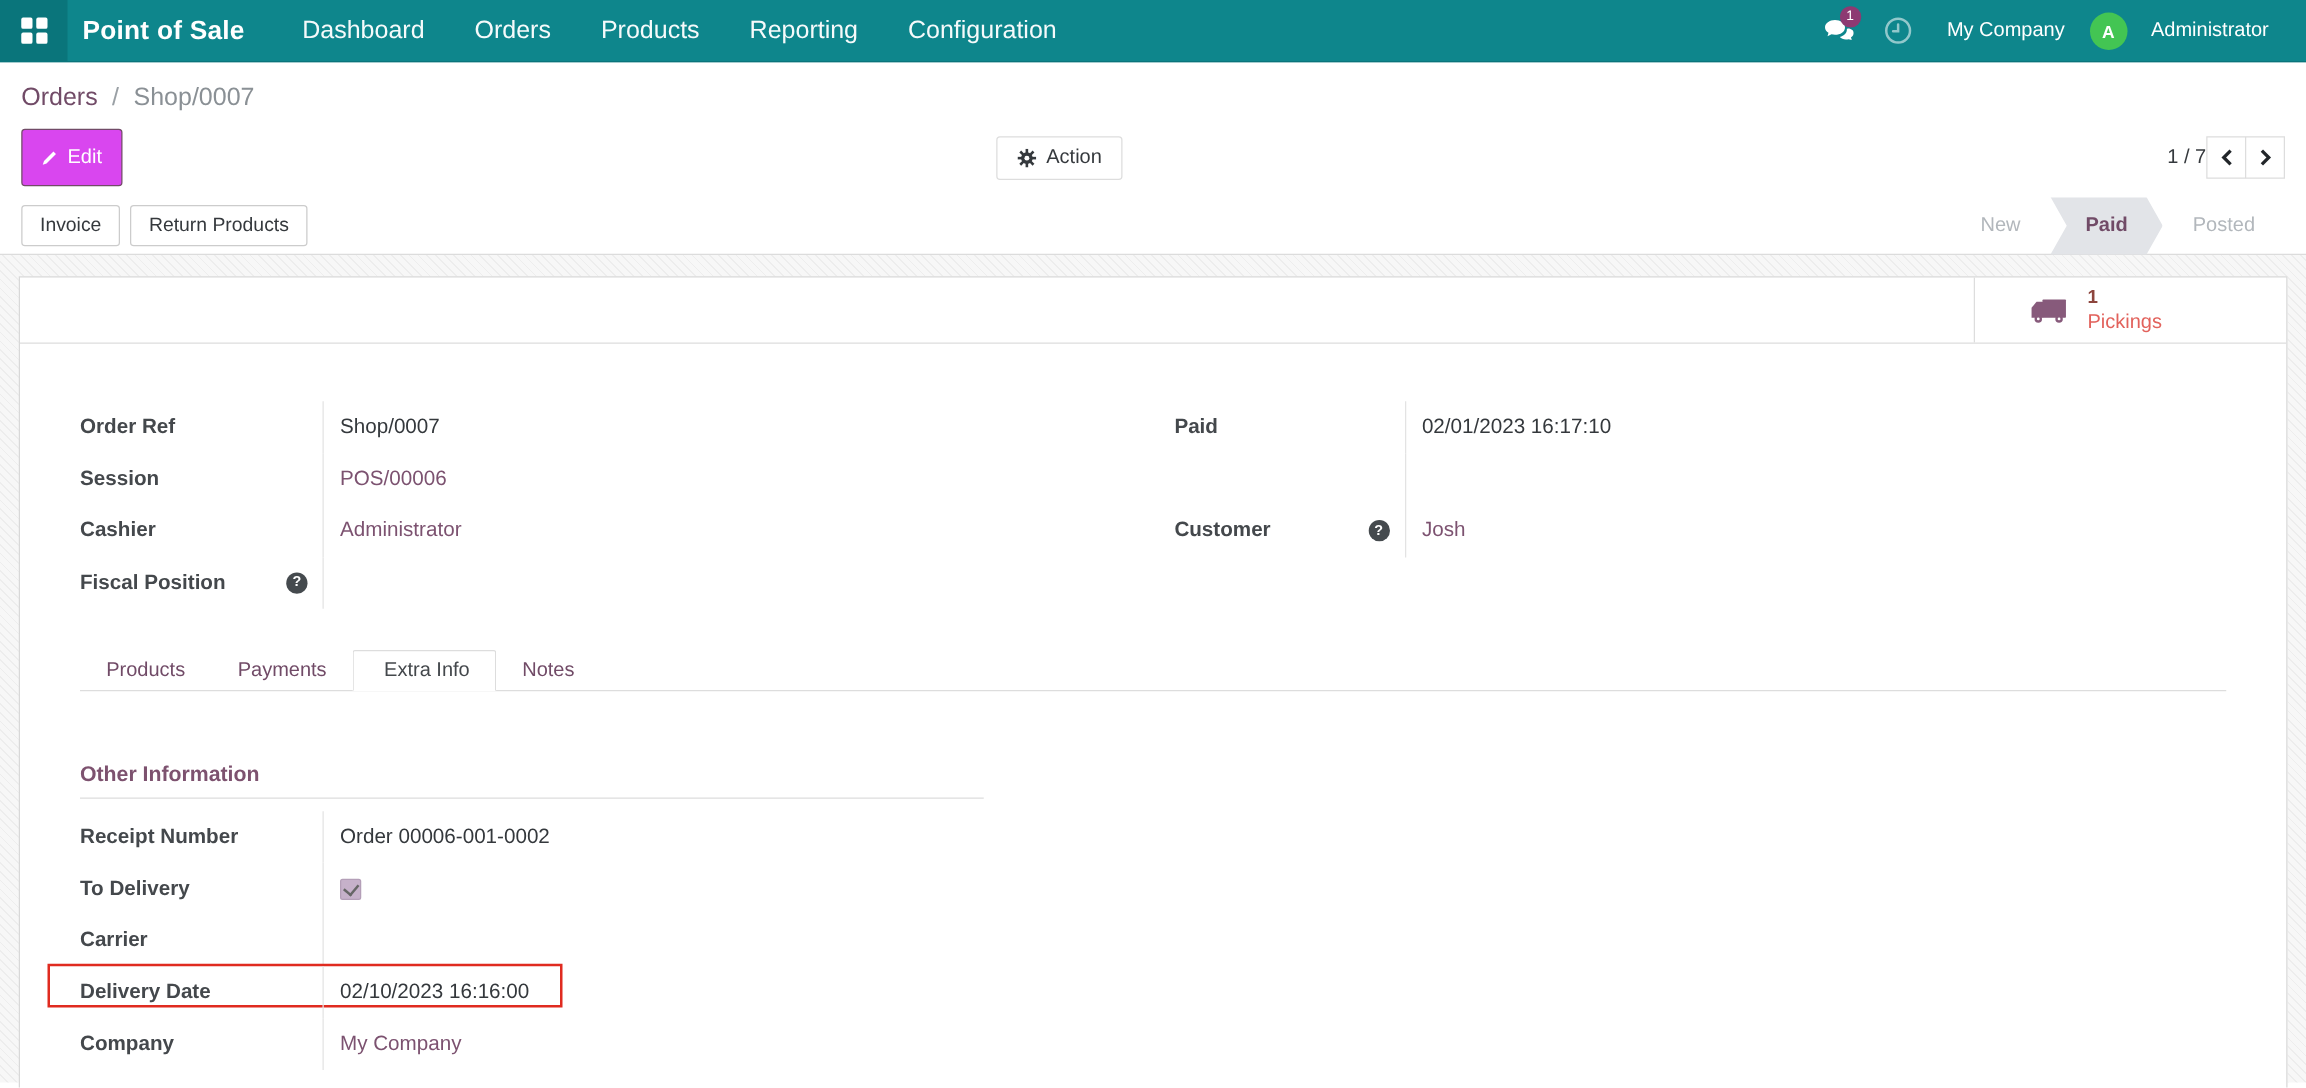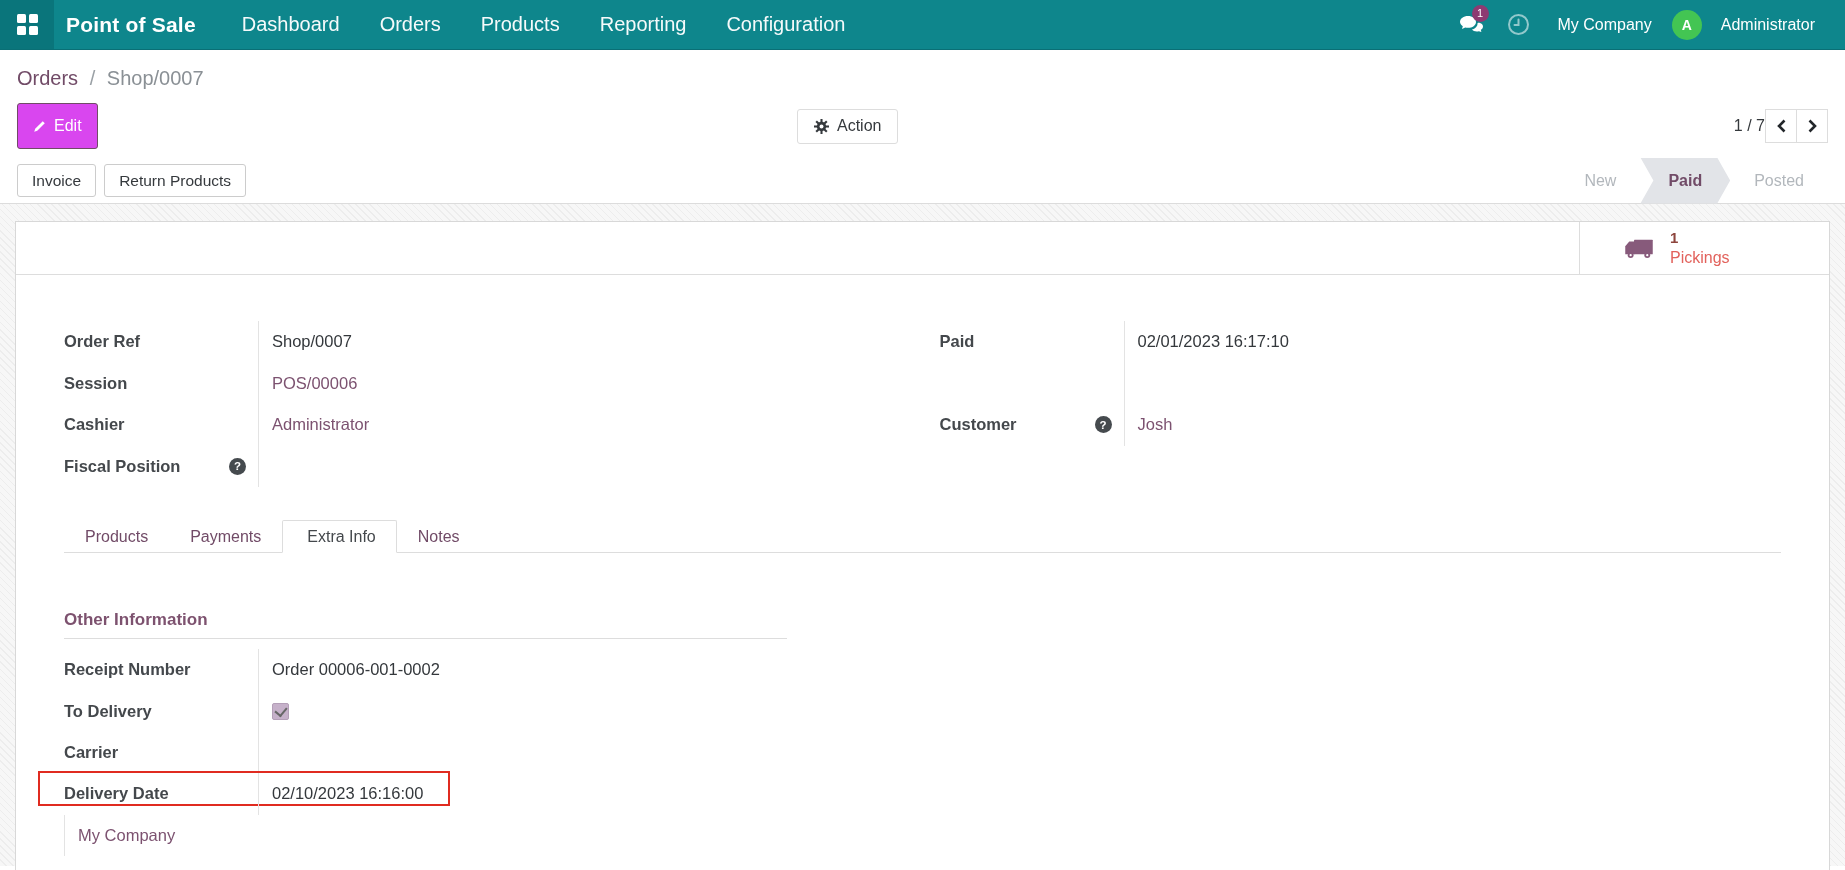--- a/index.html
+++ b/index.html
@@ -301,20 +301,23 @@
               </div>
 
             <div class="f-label hl-row">
               <span>Delivery Date</span>
               <span class="red-box"></span>
             </div>
             <div class="f-value">
                 <span>02/10/2023 16:16:00</span>
               </div>
 
+            <div class="f-label">
+                <span>Company</span>
+              </div>
             <div class="f-value">
                 <span class="f-link">My Company</span>
               </div>
           </div>
         </div>
       </div>
     </div>
 
   </div>
 </div>

